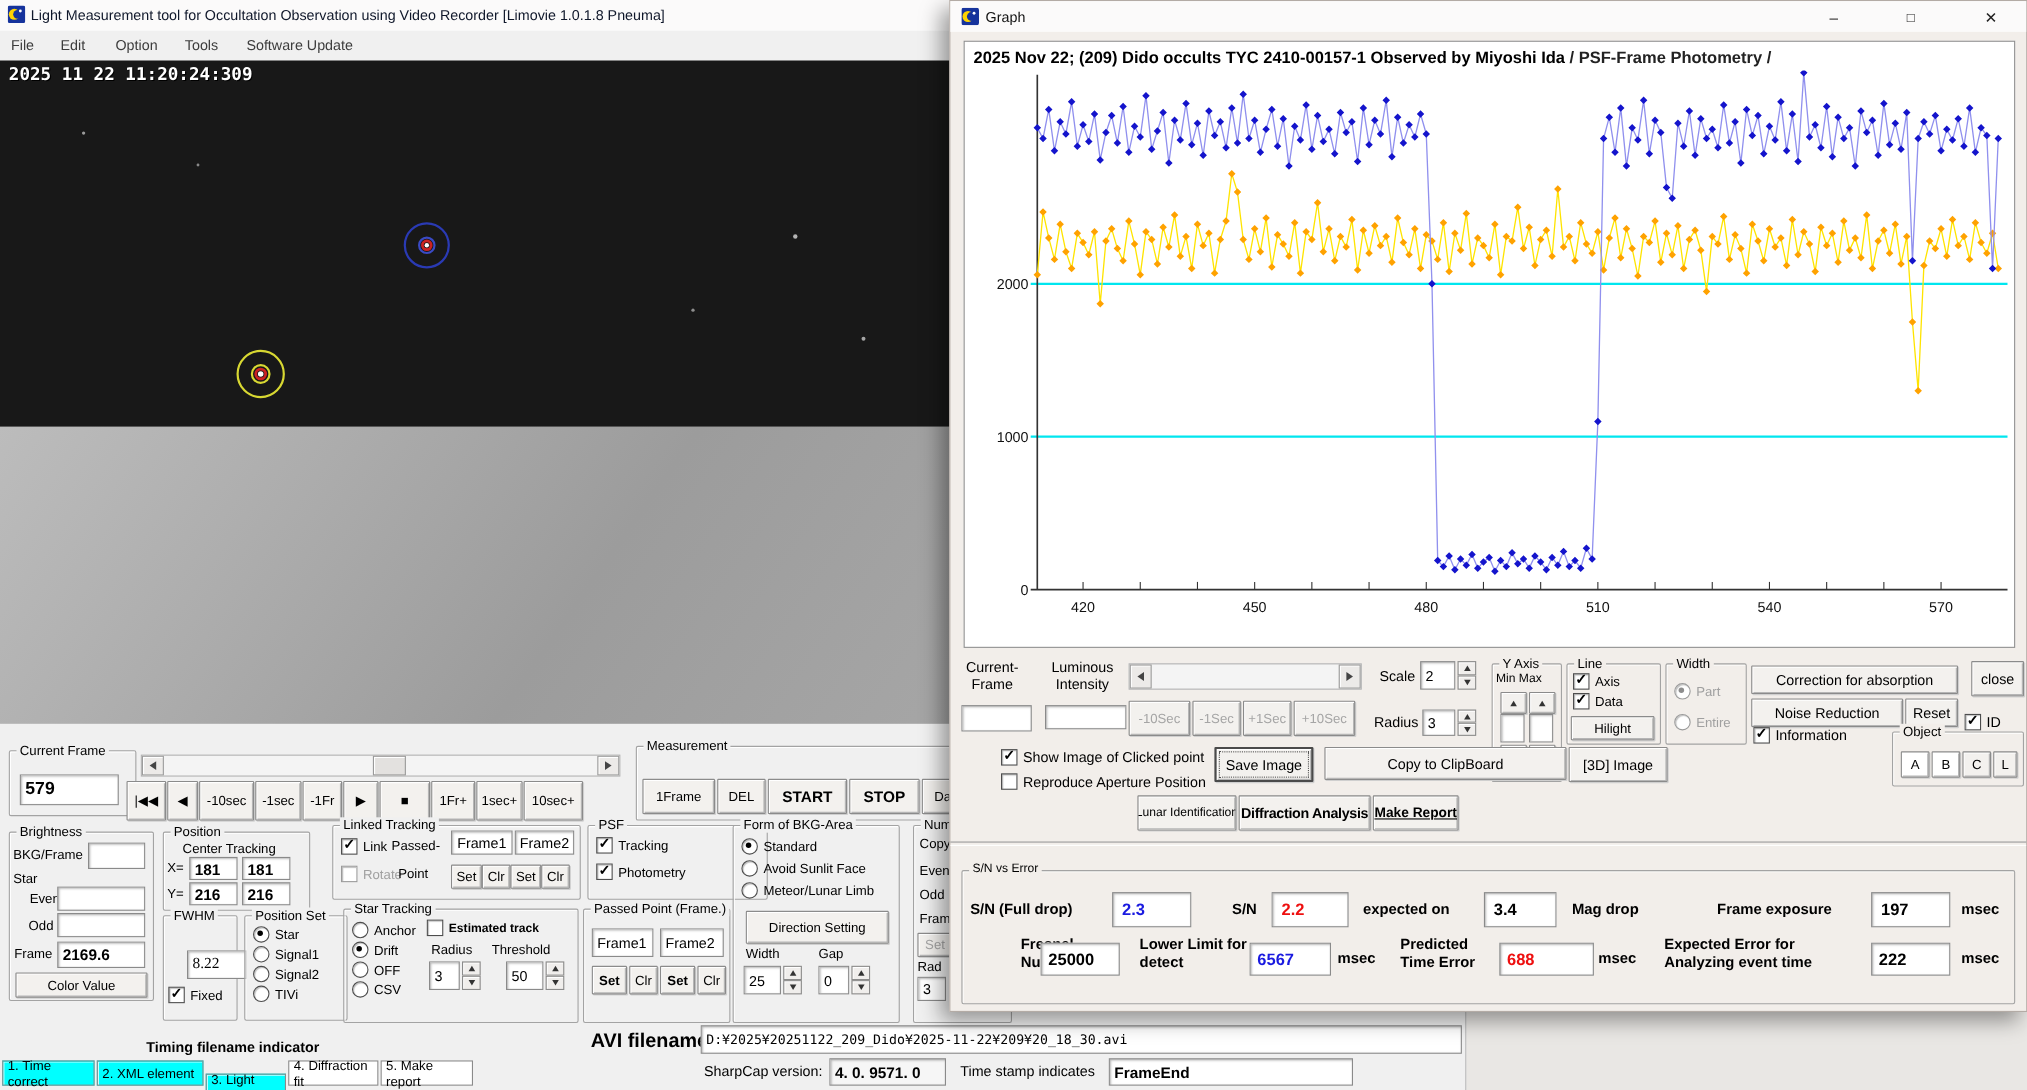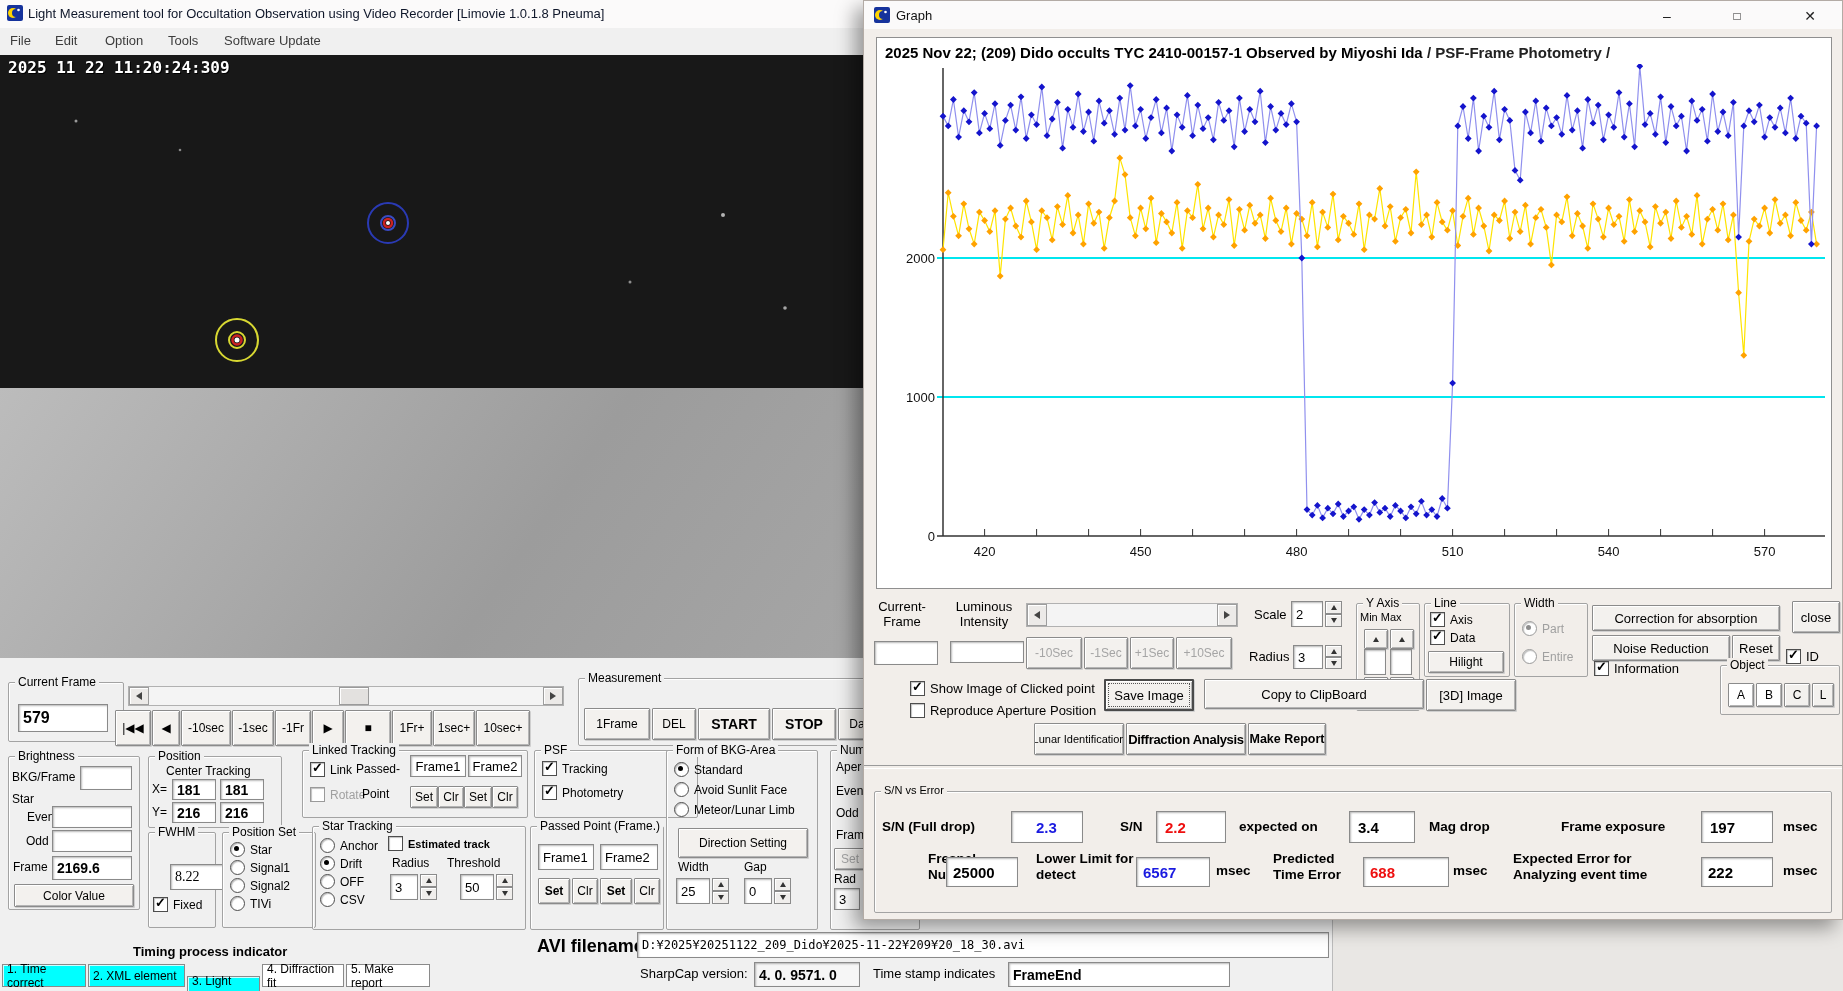--- a/index.html
+++ b/index.html
@@ -291,29 +291,29 @@
       </div>
     <div class="tbx" style="left:744px;top:878px;width:28px;height:26px;">0</div>
     <div class="spin" style="left:774px;top:878px;height:26px;">
         <span class="sa up"></span>
         <span class="sa dn"></span>
       </div>
 
     <div class="grp" style="left:830px;top:750px;width:88px;height:178px;">
       <i class="lg">Num</i>
     </div>
-    <div class="lbl" style="left:836px;top:760px;">Aper</div>
+    <div class="lbl" style="left:836px;top:760px;">Copy</div>
     <div class="lbl" style="left:836px;top:784px;">Even</div>
     <div class="lbl" style="left:836px;top:806px;">Odd</div>
     <div class="lbl" style="left:836px;top:828px;">Fram</div>
     <div class="btn dis" style="left:834px;top:848px;width:30px;height:20px;">Set</div>
     <div class="lbl" style="left:834px;top:872px;">Rad</div>
     <div class="tbx" style="left:834px;top:888px;width:26px;height:22px;">3</div>
 
-    <div class="lbl" style="left:133px;top:944px;font-weight:bold;font-size:13px;">Timing process indicator</div>
+    <div class="lbl" style="left:133px;top:944px;font-weight:bold;font-size:13px;">Timing filename indicator</div>
     <div class="tab cy" style="left:2px;top:964px;width:84px;">1. Time correct</div>
     <div class="tab cy" style="left:88px;top:964px;width:97px;">2. XML element</div>
     <div class="tab cy" style="left:187px;top:964px;width:73px;margin-top:12px;">3. Light curve</div>
     <div class="tab" style="left:262px;top:964px;width:82px;">4. Diffraction fit</div>
     <div class="tab" style="left:346px;top:964px;width:84px;">5. Make report</div>
 
     <div class="lbl" style="left:537px;top:936px;font-weight:bold;font-size:18px;text-align:right;">AVI filename :</div>
     <div class="tbx" style="left:637px;top:932px;width:692px;height:26px;font-family:'DejaVu Sans Mono',monospace;font-size:12px;">D:¥2025¥20251122_209_Dido¥2025-11-22¥209¥20_18_30.avi</div>
     <div class="lbl" style="left:640px;top:966px;font-size:13px;">SharpCap version:</div>
     <div class="tbx bld" style="left:754px;top:962px;width:106px;height:25px;background:#f6f6f6;">4. 0. 9571. 0</div>
@@ -485,29 +485,29 @@
     <div class="row" style="left:46px;top:702px;font-size:13px;">
         <span class="cbx"></span>
         <span>Reproduce Aperture Position</span>
       </div>
     <div class="btn focus" style="left:240px;top:678px;width:86px;height:28px;font-size:13px;">Save Image</div>
     <div class="btn" style="left:340px;top:678px;width:218px;height:28px;font-size:13px;">Copy to ClipBoard</div>
     <div class="btn" style="left:562px;top:678px;width:88px;height:30px;font-size:13px;">[3D] Image</div>
 
     <div class="btn" style="left:170px;top:722px;width:88px;height:30px;font-size:11px;">Lunar Identification</div>
     <div class="btn b" style="left:262px;top:722px;width:118px;height:30px;font-size:13px;letter-spacing:-0.3px;">Diffraction Analysis</div>
-    <div class="btn b" style="left:384px;top:722px;width:76px;height:30px;font-size:12.5px;">Make Report</div>
+    <div class="btn b" style="left:384px;top:722px;width:76px;height:30px;font-size:12.5px;text-decoration:underline;">Make Report</div>
 
     <div class="abs" style="left:0;top:764px;width:978px;height:2px;border-top:1px solid #9a9a9a;border-bottom:1px solid #fff;"></div>
 
     <div class="grp gg" style="left:10px;top:790px;width:956px;height:120px;">
       <i class="lg" style="font-size:11px;">S/N vs Error</i>
     </div>
     <div class="sn-lbl" style="left:18px;top:818px;">S/N (Full drop)</div>
-    <div class="tbx bld" style="left:147px;top:810px;width:72px;height:32px;color:#1a1ae0;font-size:15px;padding-left:24px;">2.3</div>
+    <div class="tbx bld" style="left:147px;top:810px;width:72px;height:32px;color:#1a1ae0;font-size:15px;padding-left:8px;">2.3</div>
     <div class="sn-lbl" style="left:256px;top:818px;">S/N</div>
     <div class="tbx bld" style="left:292px;top:810px;width:70px;height:32px;color:#ee0f0f;font-size:15px;padding-left:8px;">2.2</div>
     <div class="sn-lbl" style="left:375px;top:818px;">expected on</div>
     <div class="tbx bld" style="left:485px;top:810px;width:66px;height:32px;font-size:15px;padding-left:8px;">3.4</div>
     <div class="sn-lbl" style="left:565px;top:818px;">Mag drop</div>
     <div class="sn-lbl" style="left:697px;top:818px;">Frame exposure</div>
     <div class="tbx bld" style="left:837px;top:810px;width:72px;height:32px;font-size:15px;padding-left:8px;">197</div>
     <div class="sn-lbl" style="left:919px;top:818px;">msec</div>
 
     <div class="sn-lbl" style="left:17px;top:850px;width:64px;white-space:normal;margin-left:47px;">Fresnel Number</div>

